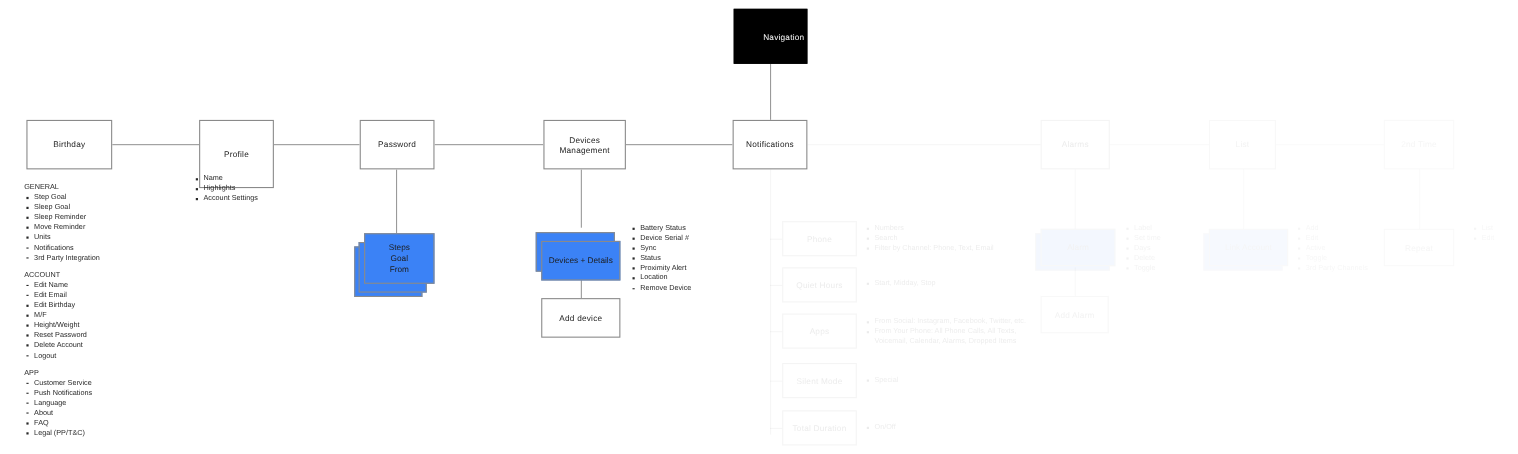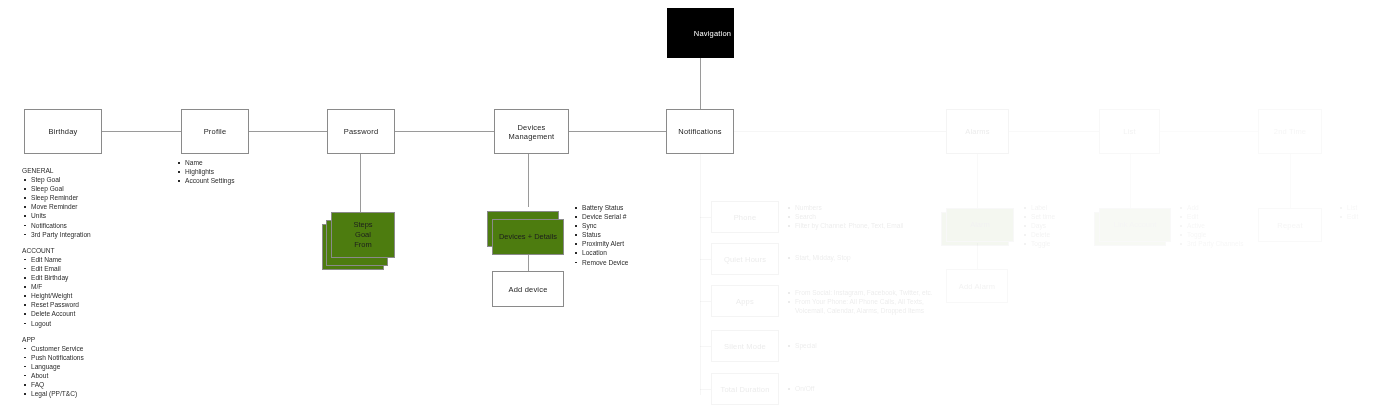--- a/index.html
+++ b/index.html
@@ -27,21 +27,21 @@
     box-sizing:border-box;
     text-align:center;
   }
   .box.dark{background:#000000;border-color:#000000;color:#ffffff;padding-left:24px;}
 
   
   .stack{position:absolute;}
   .stack .card{
     position:absolute;
     border:1px solid #8a8a8a;
-    background:#4d7c0f;
+    background:#3b82f6;
     box-sizing:border-box;
   }
   .stack .card.front{
     display:flex;align-items:center;justify-content:center;
     font-size:7.5px;color:#1d1d1d;line-height:10px;text-align:center;
   }
 
   
   .list{position:absolute;font-size:6.6px;color:#2a2a2a;line-height:9.1px;}
   .list .hdr{color:#2a2a2a;margin:0 0 0 0;}
@@ -93,21 +93,21 @@
   <div class="vline f3" style="left:1290px;top:154px;height:54px;"></div>
 
   <div class="box dark" style="left:667px;top:8px;width:67px;height:50px;">
     <span>Navigation</span>
   </div>
 
   <div class="box" style="left:24px;top:109px;width:78px;height:45px;">
     <span>Birthday</span>
   </div>
 
-  <div class="box" style="left:181px;top:109px;width:68px;height:45px;">
+  <div class="box" style="left:181px;top:109px;width:68px;height:62px;">
     <span>Profile</span>
   </div>
 
   <div class="box" style="left:327px;top:109px;width:68px;height:45px;">
     <span>Password</span>
   </div>
 
   <div class="box" style="left:494px;top:109px;width:75px;height:45px;">
     <span>Devices Management</span>
   </div>

